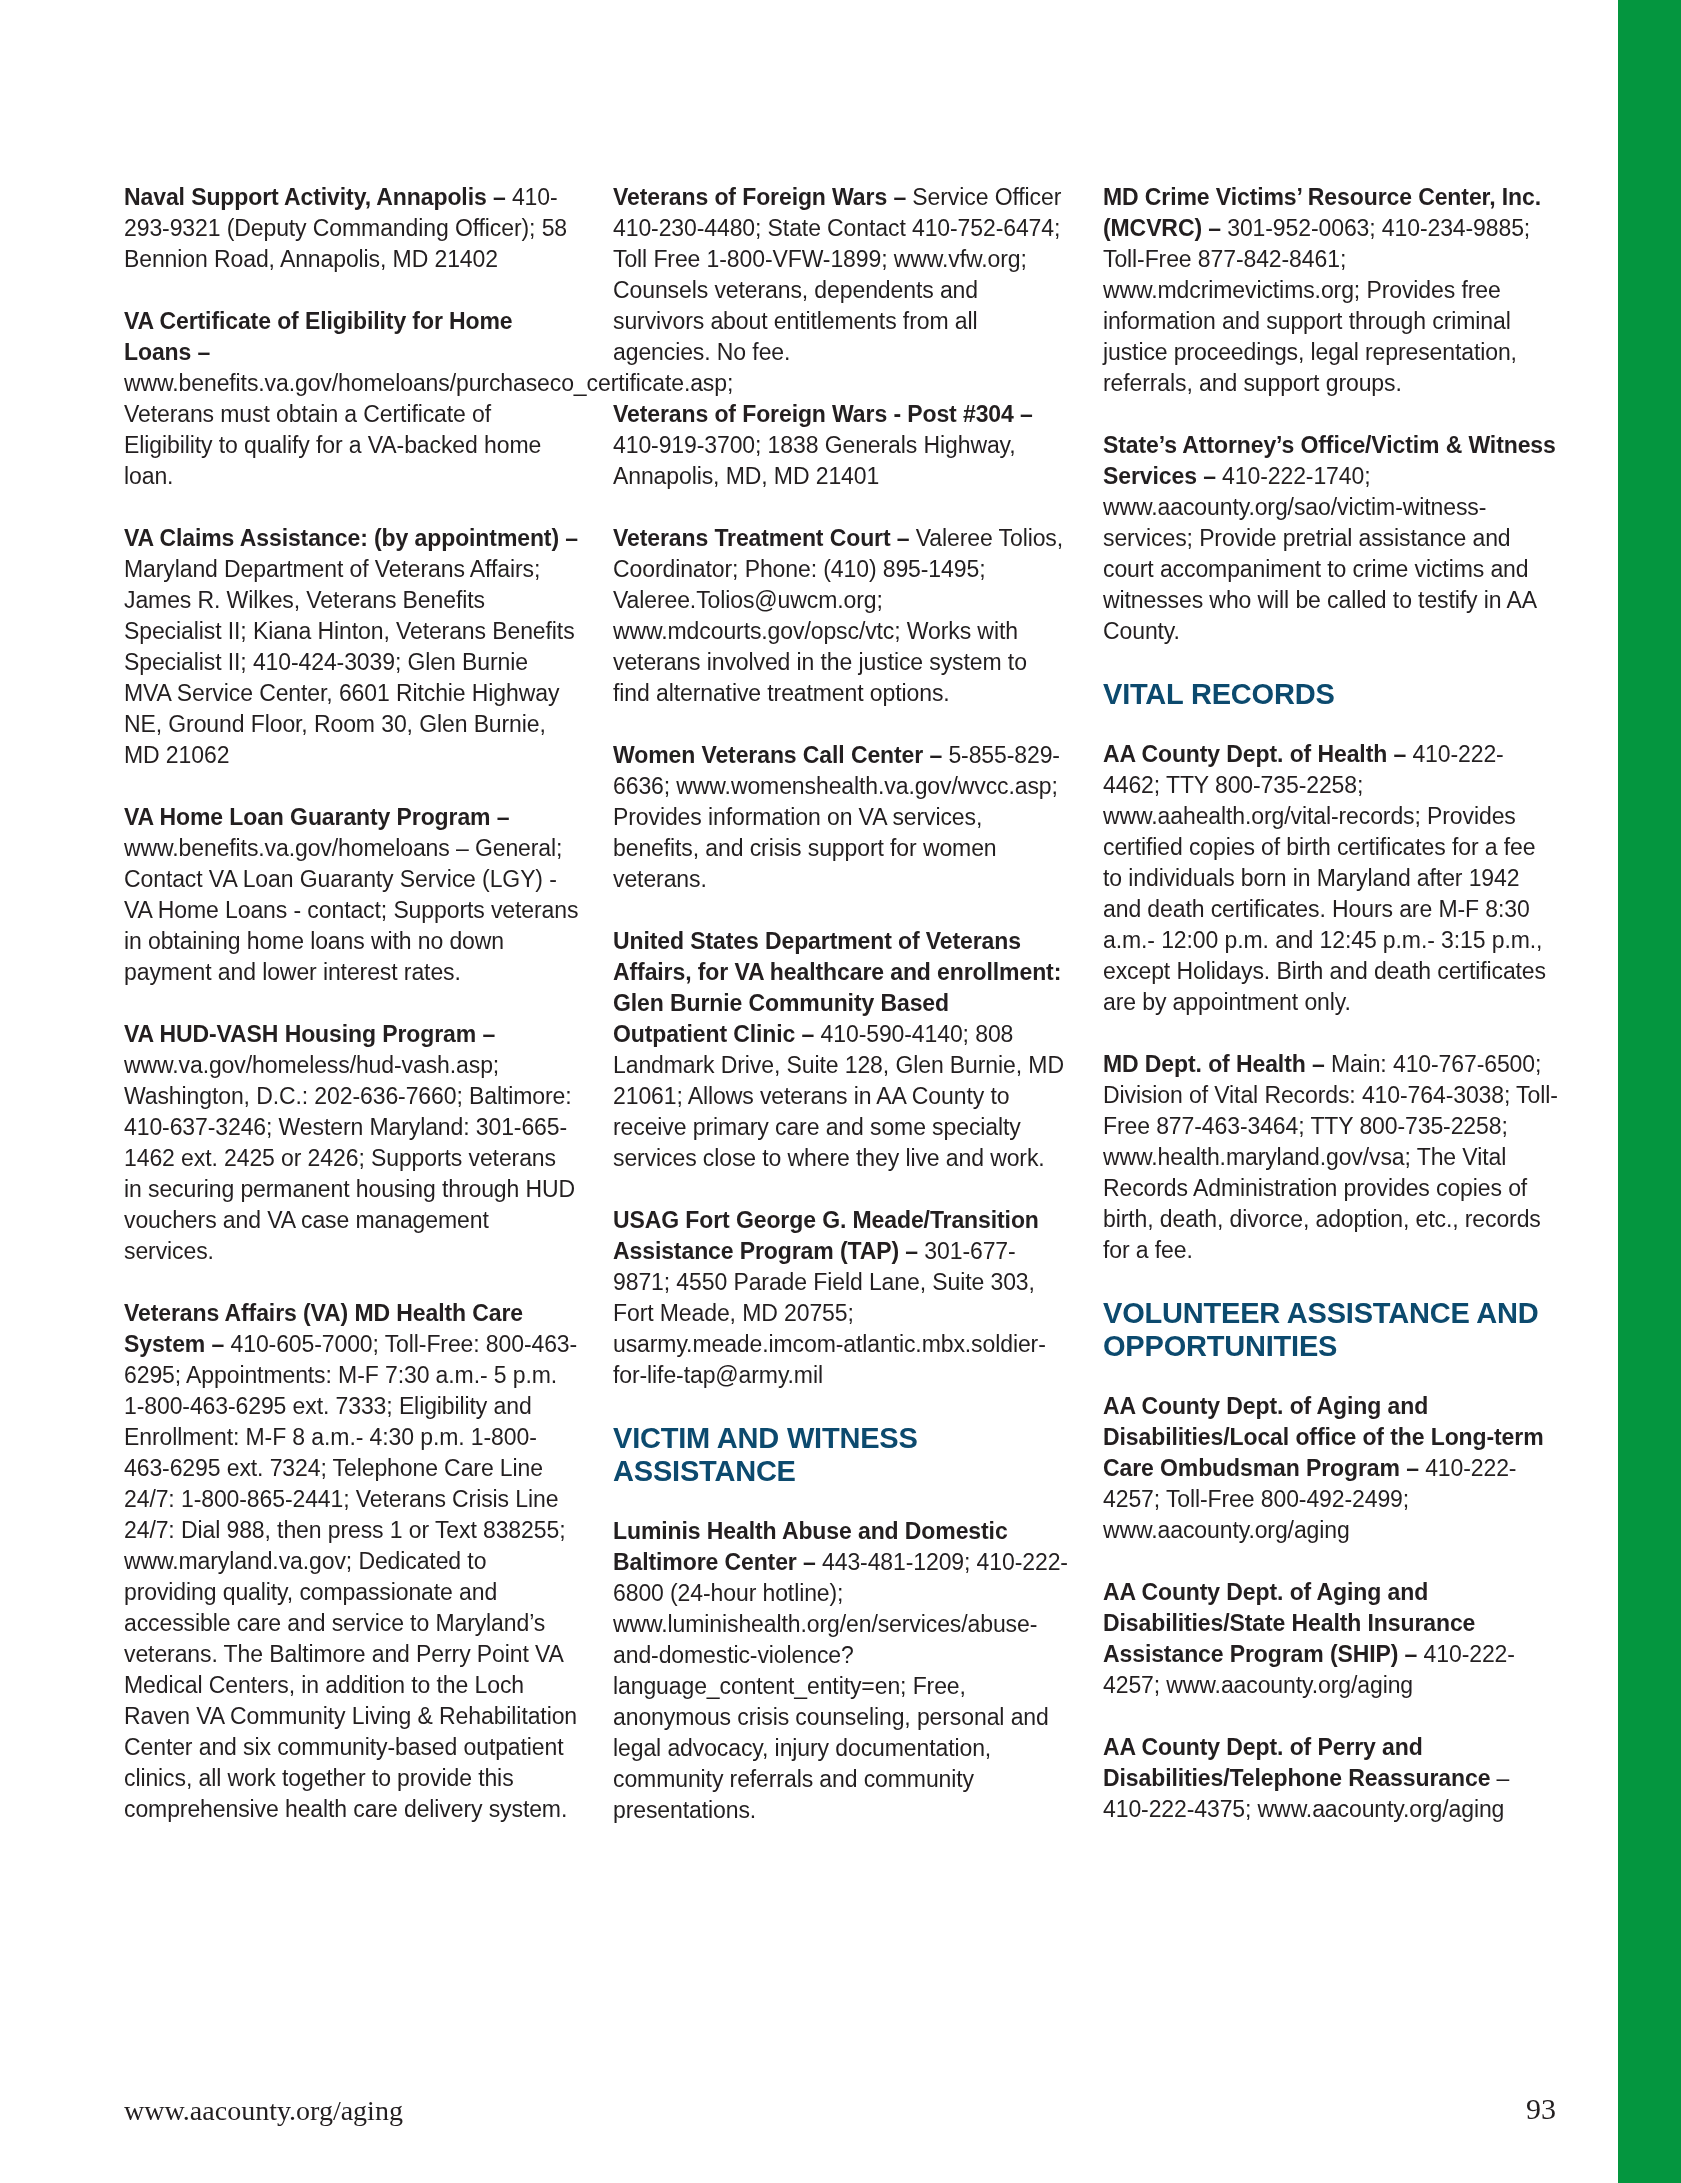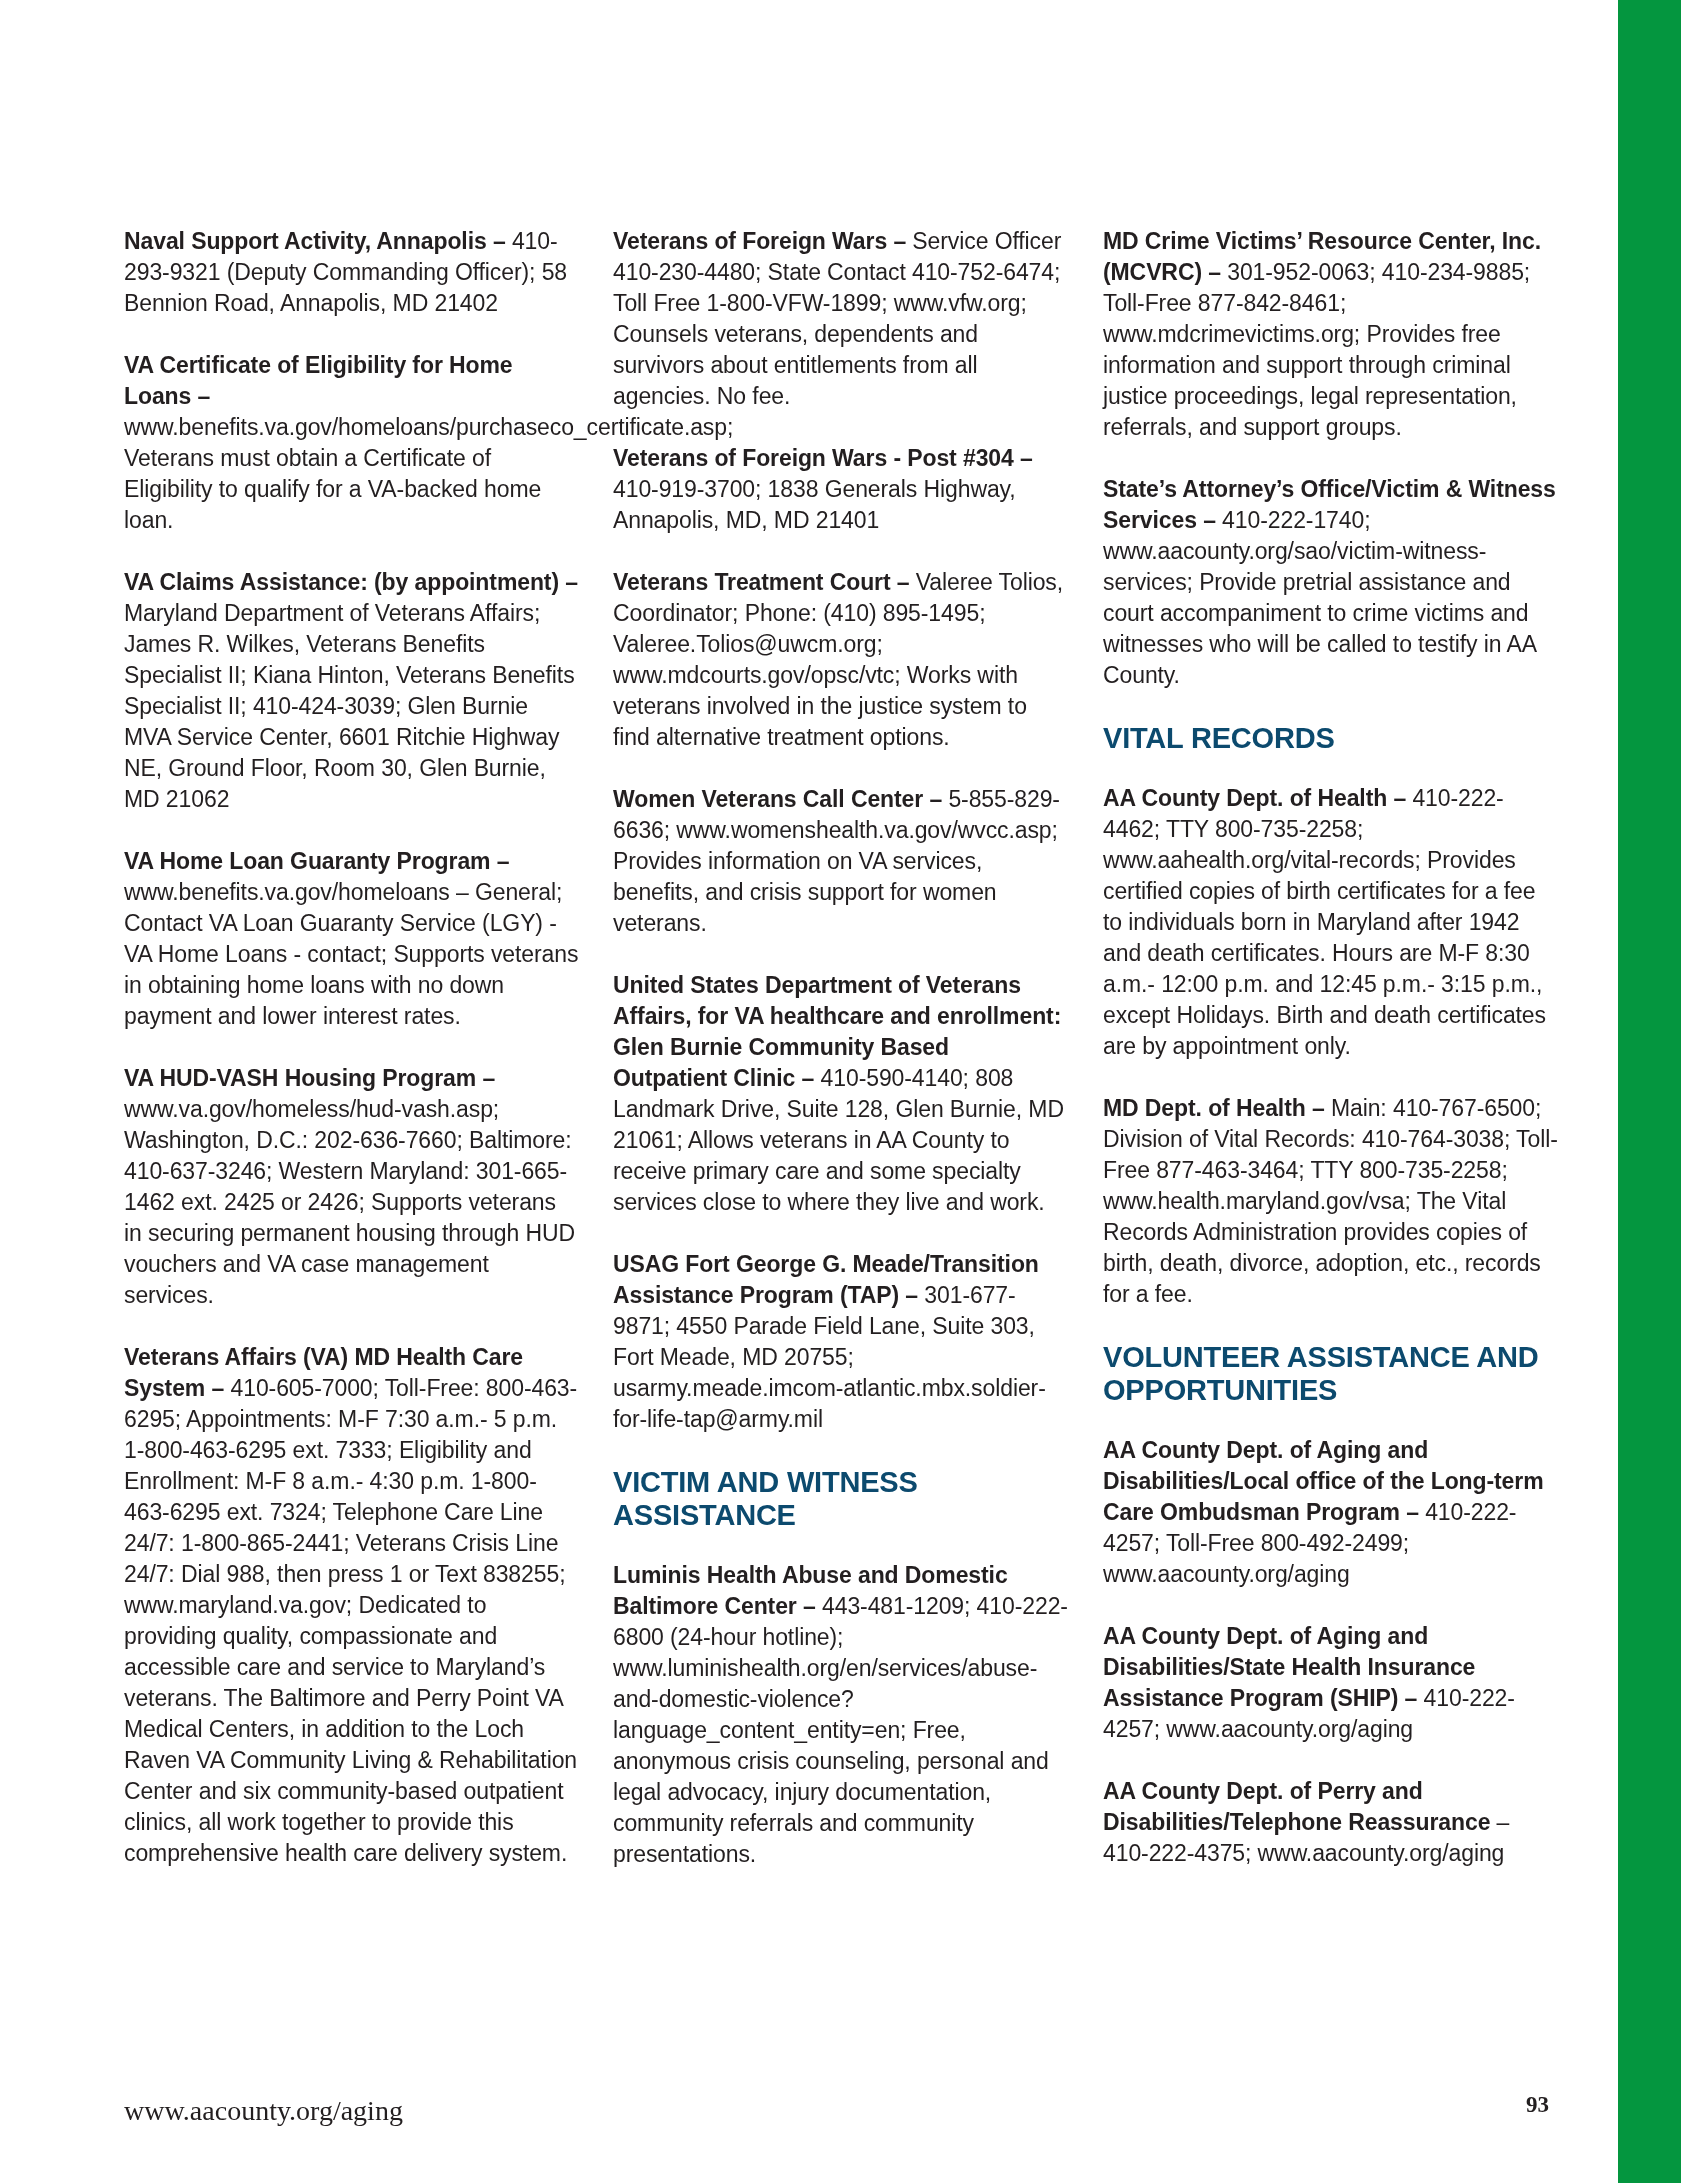--- a/index.html
+++ b/index.html
@@ -20,21 +20,20 @@
       height: 2183px;
       background: #04963f;
     }
     .column {
       position: absolute;
       top: 182px;
       width: 455px;
       font-size: 23px;
       line-height: 31px;
       letter-spacing: -0.1px;
-      margin-top: 44px;
     }
     .col-1 { left: 124px; }
     .col-2 { left: 613px; }
     .col-3 { left: 1103px; }
     .entry { margin: 0 0 31px 0; }
     .entry .name { font-weight: bold; }
     .section-heading {
       color: #0c4a6e;
       font-weight: bold;
       font-size: 29px;
@@ -48,22 +47,22 @@
       top: 2095px;
       font-family: "Liberation Serif", "DejaVu Serif", serif;
       font-size: 28px;
       color: #231f20;
     }
     .page-number {
       position: absolute;
       left: 1526px;
       top: 2092px;
       font-family: "Liberation Serif", "DejaVu Serif", serif;
-      font-weight: bold;
-      font-size: 23px;
+      font-weight: normal;
+      font-size: 30px;
       color: #231f20;
     }
   </style>
 </head>
 <body>
 
 <div class="green-bar"></div>
 
 <div class="column col-1">
   <div class="entry"><span class="name">Naval Support Activity, Annapolis –</span><span> 410-293-9321 (Deputy Commanding Officer); 58 Bennion Road, Annapolis, MD 21402</span></div>

